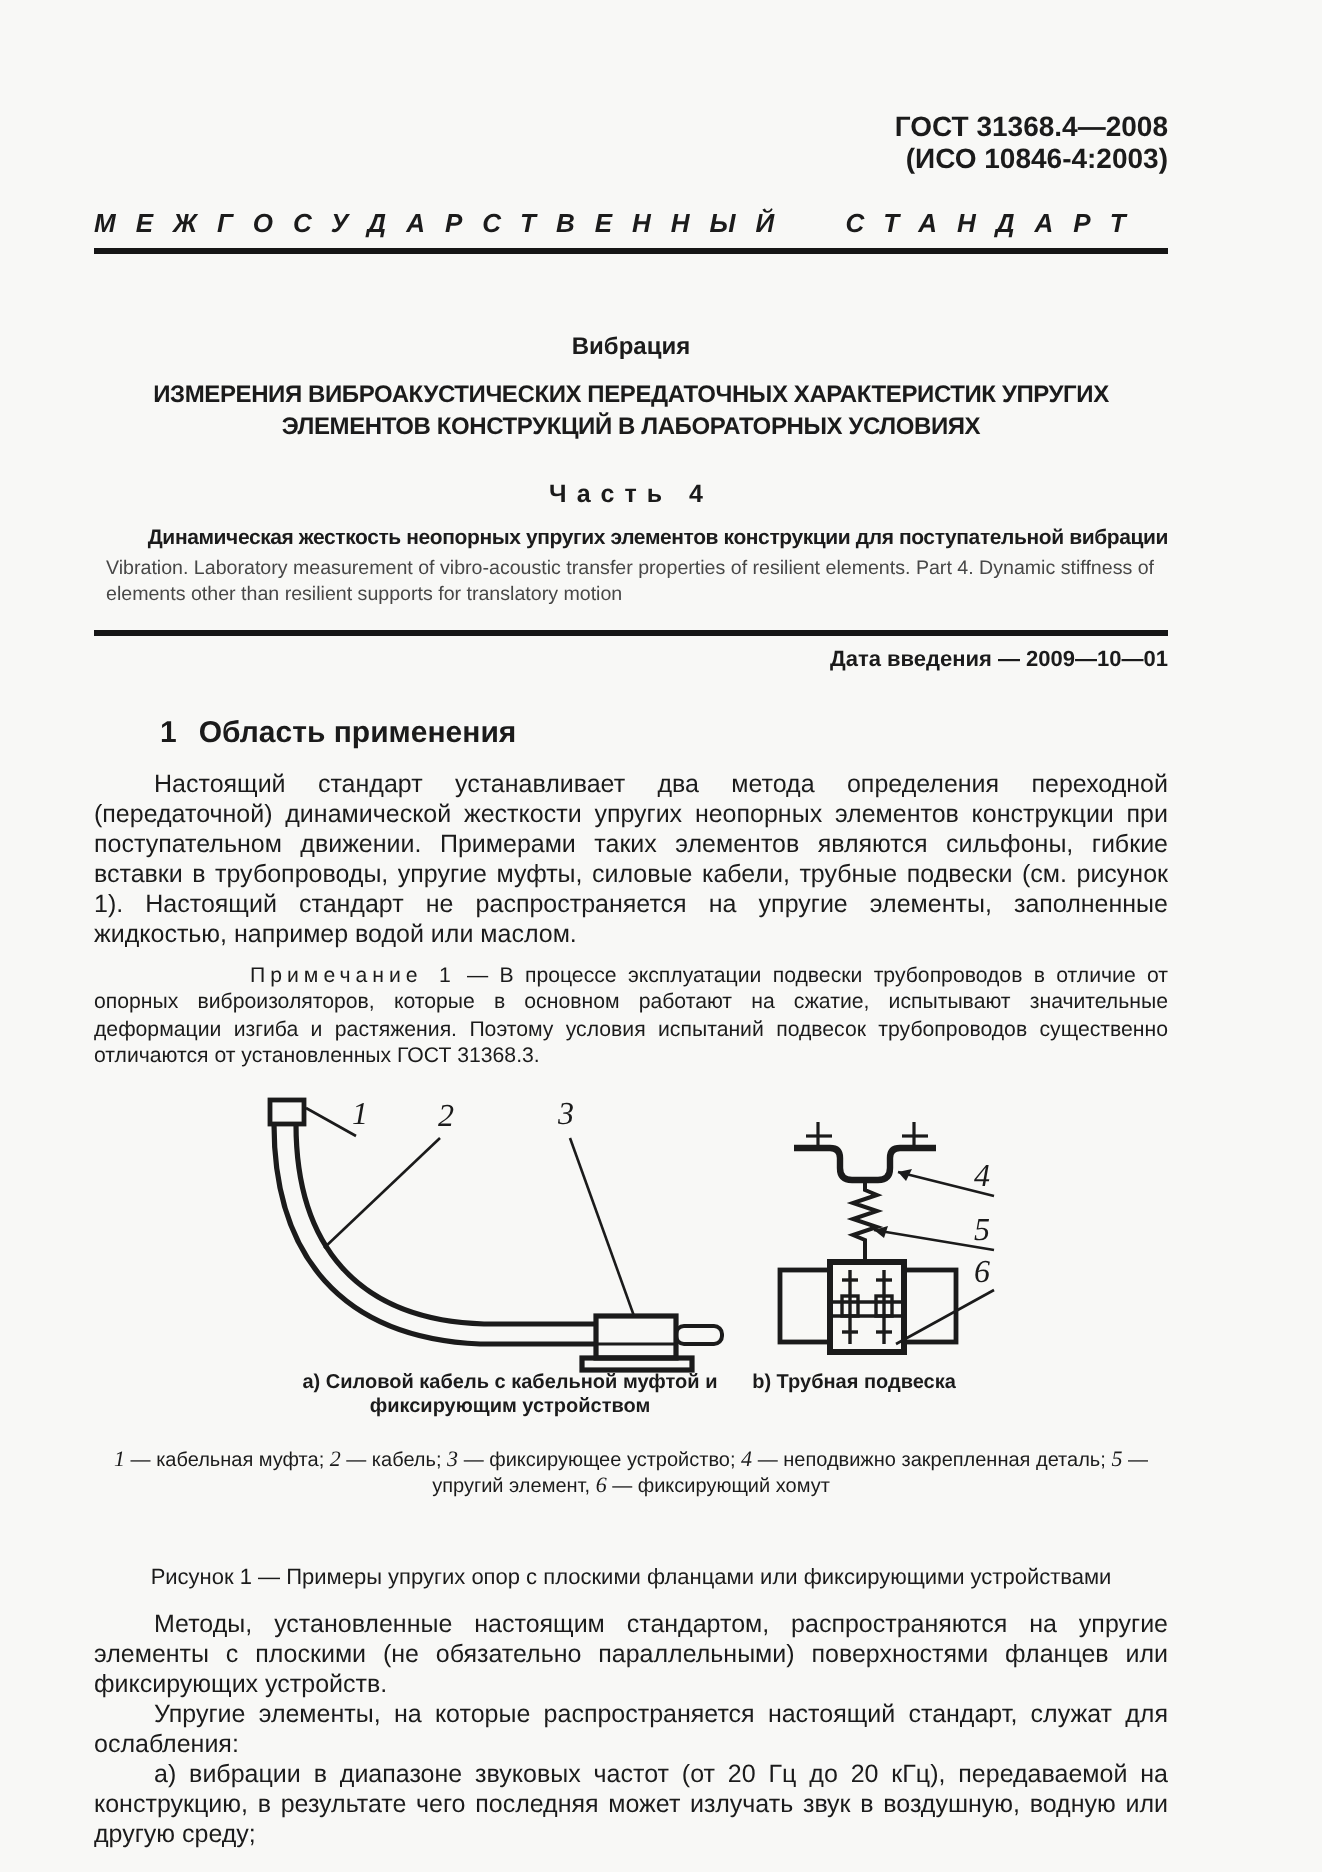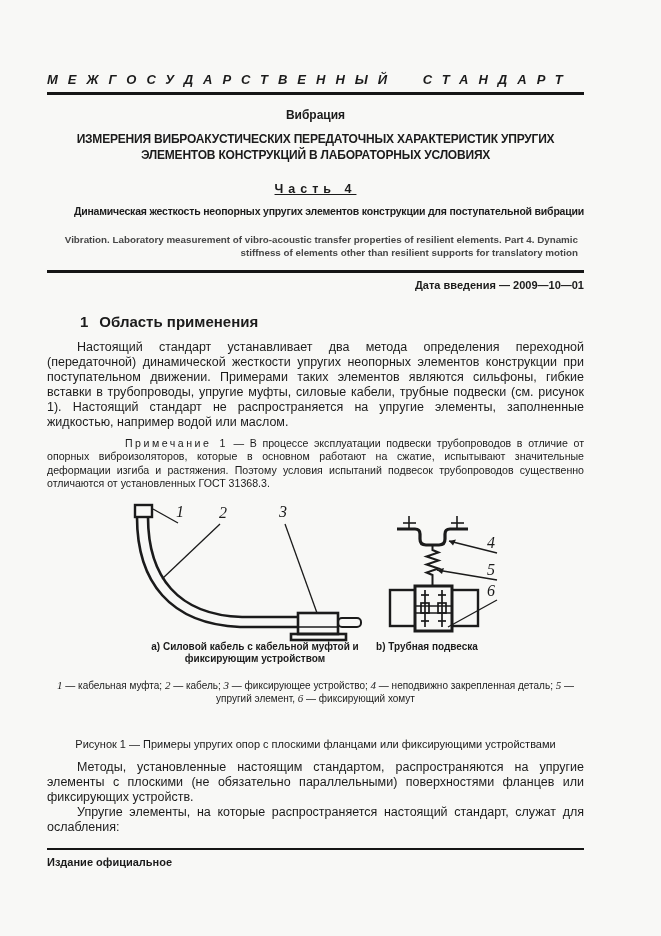--- a/index.html
+++ b/index.html
@@ -6,25 +6,25 @@
   body{
     width:661px;height:936px;overflow:hidden;
     background:#f8f8f6;color:#1b1b1b;
     font-family:"Liberation Sans",sans-serif;
     -webkit-font-smoothing:antialiased;
   }
   .page{box-sizing:border-box;width:661px;height:936px;padding:55px 77px 0 47px;position:relative;}
   .doc-code{ text-align:right;font-weight:bold;font-size:14px;line-height:16px;}
   .banner{margin-top:17px;font-weight:bold;font-size:13px;letter-spacing:10px;word-spacing:12px;white-space:nowrap;font-style:italic;}
   .rule{height:3px;background:#161616;margin-top:5px;}
-  .subject{text-align:center;font-weight:bold;font-size:12px;margin-top:13px;}
+  .subject{text-align:center;font-weight:bold;font-size:12px;margin-top:39px;}
   .main-title{text-align:center;font-weight:bold;font-size:12px;line-height:16px;letter-spacing:-0.2px;margin-top:9px;}
-  .part{text-align:center;font-weight:bold;font-size:12.5px;letter-spacing:5px;margin-top:19px;text-decoration:underline;}
+  .part{text-align:center;font-weight:bold;font-size:12.5px;letter-spacing:5px;margin-top:19px;}
   .subtitle{text-align:right;font-weight:bold;font-size:10.5px;letter-spacing:-0.2px;margin-top:9px;white-space:nowrap;}
-  .title-en{text-align:right;font-size:9.8px;line-height:13px;color:#474747;margin-top:16px;padding:0 6px;font-weight:bold;}
+  .title-en{text-align:left;font-size:9.8px;line-height:13px;color:#474747;margin-top:3px;padding:0 6px;}
   .date-rule{margin-top:11px;}
   .eff-date{text-align:right;font-weight:bold;font-size:11px;margin-top:6px;}
   h2.section{font-size:15px;font-weight:bold;margin:22px 0 0 33px;}
   h2.section .sec-num{margin-right:11px;}
   p.body{font-size:12.5px;line-height:15px;text-align:justify;text-indent:30px;margin:10px 0 0 0;}
   p.flow{margin-top:0;}
   p.note{font-size:10.6px;line-height:13.4px;text-align:justify;text-indent:30px;margin:7px 0 0 0;}
   .note-label{letter-spacing:2.5px;padding-left:48px;}
   .figure-box{position:relative;height:176px;margin-top:4px;}
   .figure-box svg{position:absolute;overflow:visible;}
@@ -38,20 +38,24 @@
   .fig-title{text-align:center;font-size:11px;margin-top:32px;}
   .para2{margin-top:16px;}
   .footer-rule{height:2.5px;background:#161616;margin-top:13px;}
   .official{font-weight:bold;font-size:11px;margin-top:6px;}
 </style>
 </head>
 <body>
 
 <div class="page">
 
+  <div class="doc-code">
+    <div>ГОСТ 31368.4—2008</div>
+    <div>(ИСО 10846-4:2003)</div>
+  </div>
 
   <div class="banner">МЕЖГОСУДАРСТВЕННЫЙ СТАНДАРТ</div>
   <div class="rule"></div>
 
   <div class="subject">Вибрация</div>
   <div class="main-title">ИЗМЕРЕНИЯ ВИБРОАКУСТИЧЕСКИХ ПЕРЕДАТОЧНЫХ ХАРАКТЕРИСТИК УПРУГИХ ЭЛЕМЕНТОВ КОНСТРУКЦИЙ В ЛАБОРАТОРНЫХ УСЛОВИЯХ</div>
   <div class="part">Часть 4</div>
   <div class="subtitle">Динамическая жесткость неопорных упругих элементов конструкции для поступательной вибрации</div>
   <div class="title-en">Vibration. Laboratory measurement of vibro-acoustic transfer properties of resilient elements. Part 4. Dynamic stiffness of elements other than resilient supports for translatory motion</div>
 
@@ -138,17 +142,18 @@
     
       <span class="legend-item"><i>5</i><span> — упругий элемент</span><span>, </span></span>
     
       <span class="legend-item"><i>6</i><span> — фиксирующий хомут</span><span></span></span>
     </div>
 
   <div class="fig-title">Рисунок 1 — Примеры упругих опор с плоскими фланцами или фиксирующими устройствами</div>
 
   <p class="body para2">Методы, установленные настоящим стандартом, распространяются на упругие элементы с плоскими (не обязательно параллельными) поверхностями фланцев или фиксирующих устройств.</p>
   <p class="body flow">Упругие элементы, на которые распространяется настоящий стандарт, служат для ослабления:</p>
+  <p class="body flow">а) вибрации в диапазоне звуковых частот (от 20 Гц до 20 кГц), передаваемой на конструкцию, в результате чего последняя может излучать звук в воздушную, водную или другую среду;</p>
 
   <div class="footer-rule"></div>
   <div class="official">Издание официальное</div>
 
 </div>
 
 </body></html>

